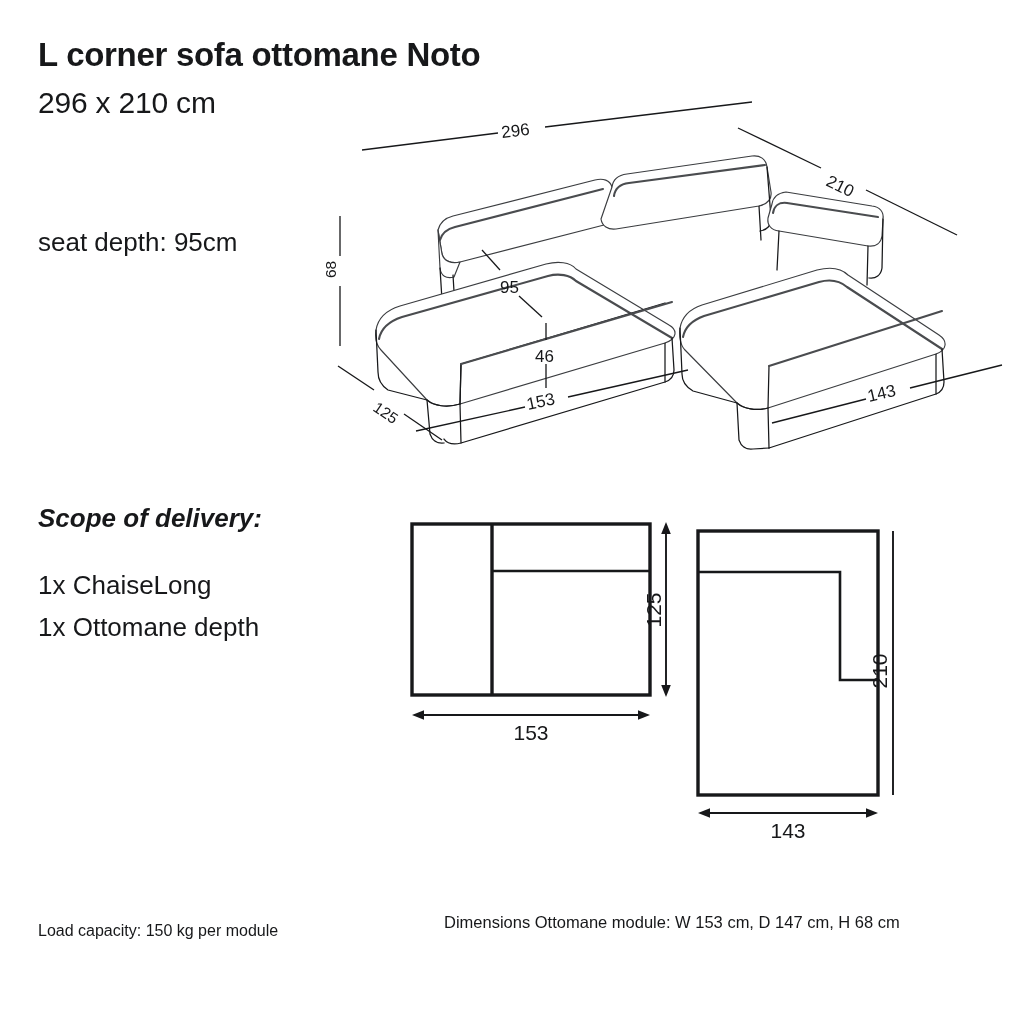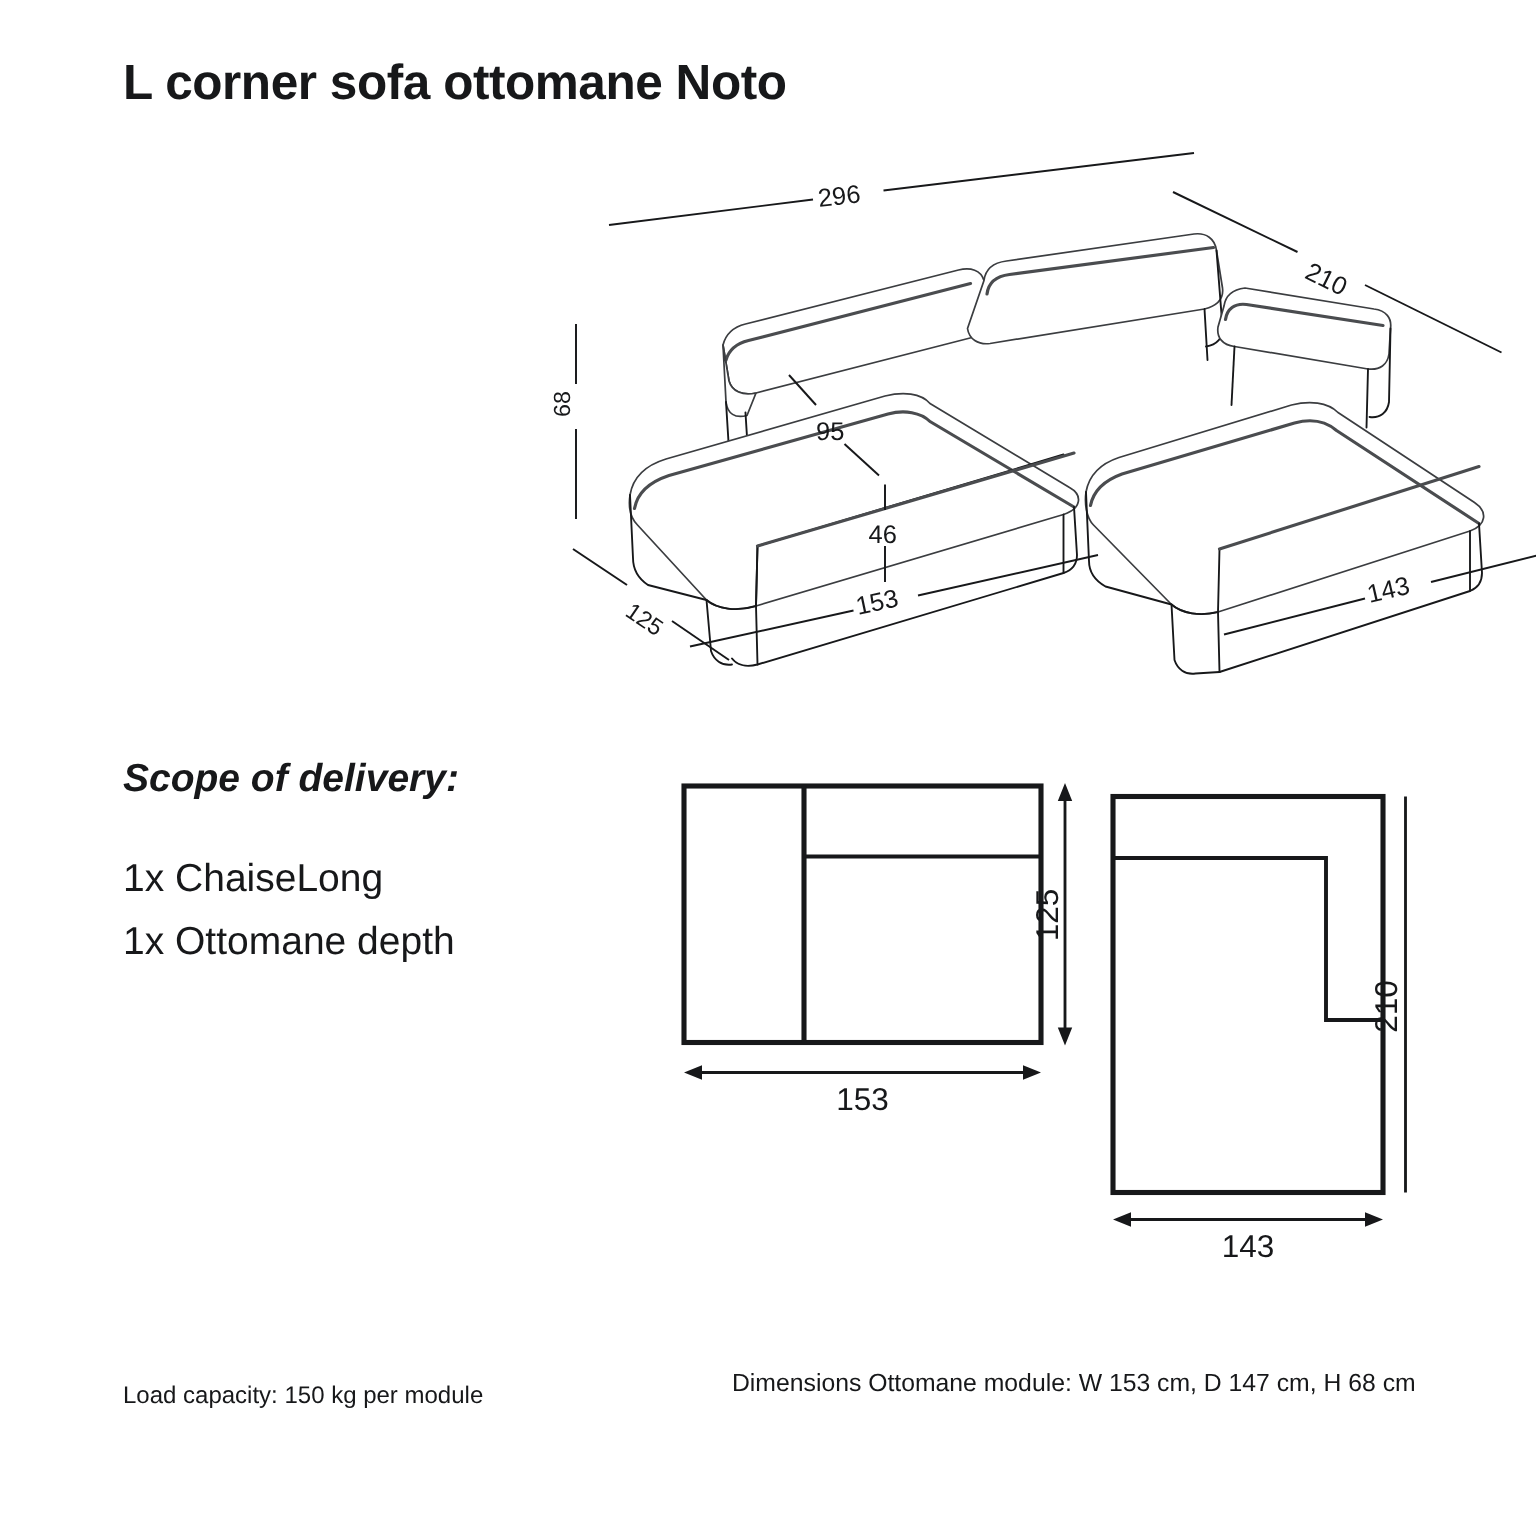--- a/index.html
+++ b/index.html
@@ -12,21 +12,20 @@
     height: 1024px;
     position: relative;
     font-family: "Liberation Sans", sans-serif;
     color: #17181a;
     overflow: hidden;
   }
 
   .page {
     position: absolute;
     inset: 0;
-    margin-left: 44px;
   }
 
   
   .title {
     position: absolute;
     left: 38px;
     top: 36px;
     font-size: 33px;
     font-weight: bold;
     letter-spacing: -0.3px;
@@ -126,22 +125,24 @@
     font-size: 21px;
     fill: #17181a;
   }
 </style>
 </head>
 <body>
 
 <div class="page">
 
   <div class="title">L corner sofa ottomane Noto</div>
+  <div class="subtitle">296 x 210 cm</div>
 
   <div class="specs">
+    <div>seat depth: 95cm</div>
   </div>
 
   <div class="scope-title">Scope of delivery:</div>
   <div class="scope-list">
     <div>1x ChaiseLong</div>
     <div>1x Ottomane depth</div>
   </div>
 
   <div class="load-capacity">Load capacity: 150 kg per module</div>
   <div class="dims-block">

